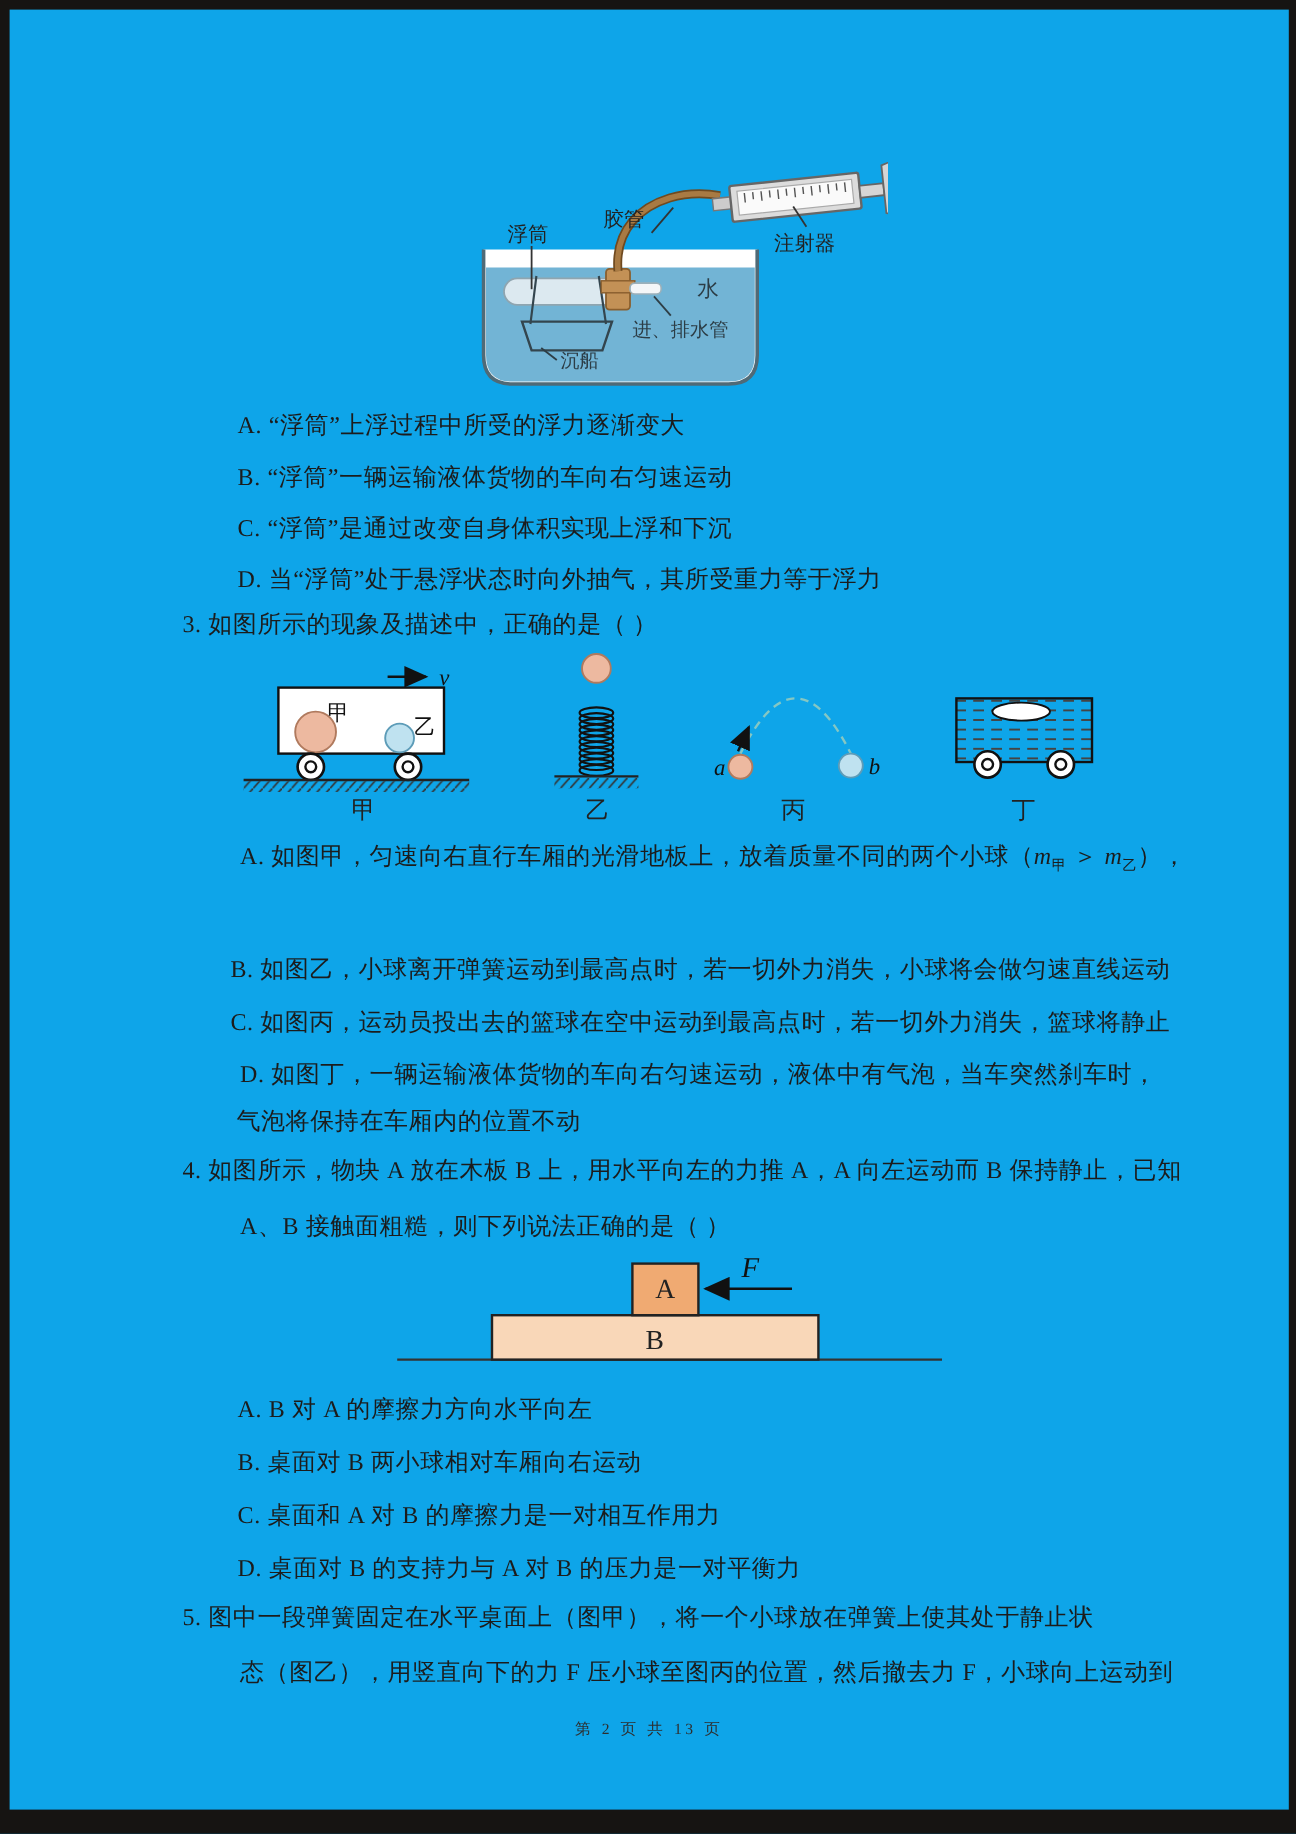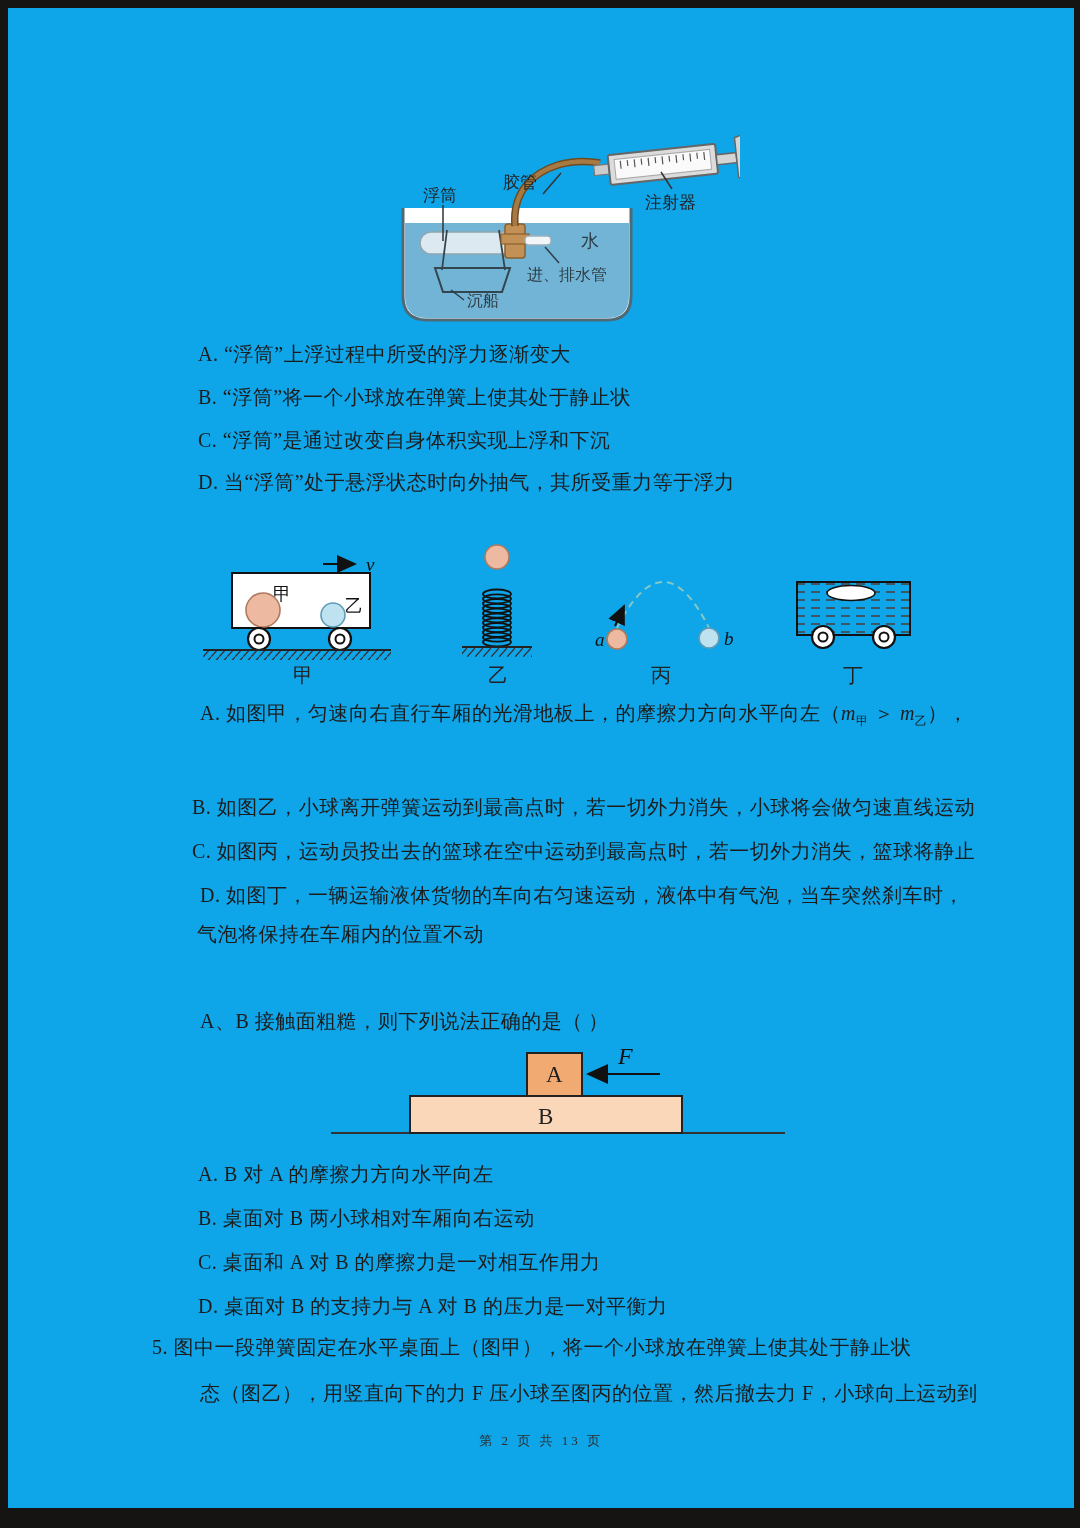--- a/index.html
+++ b/index.html
@@ -62,24 +62,25 @@
       <text x="28" y="81" font-size="17" fill="#222">浮筒</text>
       <text x="108" y="68" font-size="17" fill="#222">胶管</text>
       <text x="250" y="88" font-size="17" fill="#222">注射器</text>
       <text x="186" y="127" font-size="18" fill="#2c3d46">水</text>
       <text x="132" y="160" font-size="16" fill="#2c3d46">进、排水管</text>
       <text x="72" y="186" font-size="16" fill="#2c3d46">沉船</text>
     </svg>
   </div>
 
   <div class="line" style="left:190px;top:333px;">A. “浮筒”上浮过程中所受的浮力逐渐变大</div>
-  <div class="line" style="left:190px;top:376px;">B. “浮筒”将一个小球放在弹簧上使其处于静止状</div>
+  <div class="line" style="left:190px;top:376px;">B. “浮筒”一辆运输液体货物的车向右匀速运动</div>
   <div class="line" style="left:190px;top:419px;">C. “浮筒”是通过改变自身体积实现上浮和下沉</div>
   <div class="line" style="left:190px;top:461px;">D. 当“浮筒”处于悬浮状态时向外抽气，其所受重力等于浮力</div>
 
+  <div class="line stem" style="left:144px;top:499px;">3. 如图所示的现象及描述中，正确的是（    ）</div>
 
   <div class="fig" style="left:187px;top:532px;width:745px;height:148px;">
     <svg width="745" height="148" viewBox="0 0 745 148">
       <defs>
         <marker id="ah" markerWidth="11" markerHeight="9" refX="9" refY="4.5" orient="auto">
           <path d="M0,0 L10,4.5 L0,9 Z" fill="#111"></path>
         </marker>
         <pattern id="hatch" width="8" height="9" patternUnits="userSpaceOnUse">
           <line x1="0" y1="9" x2="8" y2="0" stroke="#333" stroke-width="1.4"></line>
         </pattern>
@@ -141,27 +142,28 @@
         <circle cx="628" cy="97" r="11" fill="#fff" stroke="#111" stroke-width="2.2"></circle>
         <circle cx="628" cy="97" r="4.5" fill="#fff" stroke="#111" stroke-width="2"></circle>
         <circle cx="689" cy="97" r="11" fill="#fff" stroke="#111" stroke-width="2.2"></circle>
         <circle cx="689" cy="97" r="4.5" fill="#fff" stroke="#111" stroke-width="2"></circle>
         <text x="648" y="142" font-size="20" fill="#222">丁</text>
       </g>
     </svg>
   </div>
 
   <div class="line" style="left:192px;top:692px;">
-    <span>A. 如图甲，匀速向右直行车厢的光滑地板上，的摩擦力方向水平向左（</span><i>m</i><sub>甲</sub><span> ＞ </span><i>m</i><sub>乙</sub><span>），</span>
+    <span>A. 如图甲，匀速向右直行车厢的光滑地板上，放着质量不同的两个小球（</span><i>m</i><sub>甲</sub><span> ＞ </span><i>m</i><sub>乙</sub><span>），</span>
   </div>
   <div class="line" style="left:184px;top:786px;">B. 如图乙，小球离开弹簧运动到最高点时，若一切外力消失，小球将会做匀速直线运动</div>
   <div class="line" style="left:192px;top:874px;">D. 如图丁，一辆运输液体货物的车向右匀速运动，液体中有气泡，当车突然刹车时，</div>
   <div class="line" style="left:184px;top:830px;">C. 如图丙，运动员投出去的篮球在空中运动到最高点时，若一切外力消失，篮球将静止</div>
   <div class="line" style="left:189px;top:913px;">气泡将保持在车厢内的位置不动</div>
 
+  <div class="line stem" style="left:144px;top:954px;">4. 如图所示，物块 A 放在木板 B 上，用水平向左的力推 A，A 向左运动而 B 保持静止，已知</div>
   <div class="line stem" style="left:192px;top:1000px;">A、B 接触面粗糙，则下列说法正确的是（      ）</div>
 
   <div class="fig" style="left:322px;top:1032px;width:460px;height:100px;">
     <svg width="460" height="100" viewBox="0 0 460 100">
       <defs>
         <marker id="ah2" markerWidth="12" markerHeight="10" refX="10" refY="5" orient="auto">
           <path d="M0,0 L11,5 L0,10 Z" fill="#111"></path>
         </marker>
       </defs>
       <line x1="1" y1="93" x2="455" y2="93" stroke="#333" stroke-width="2"></line>

